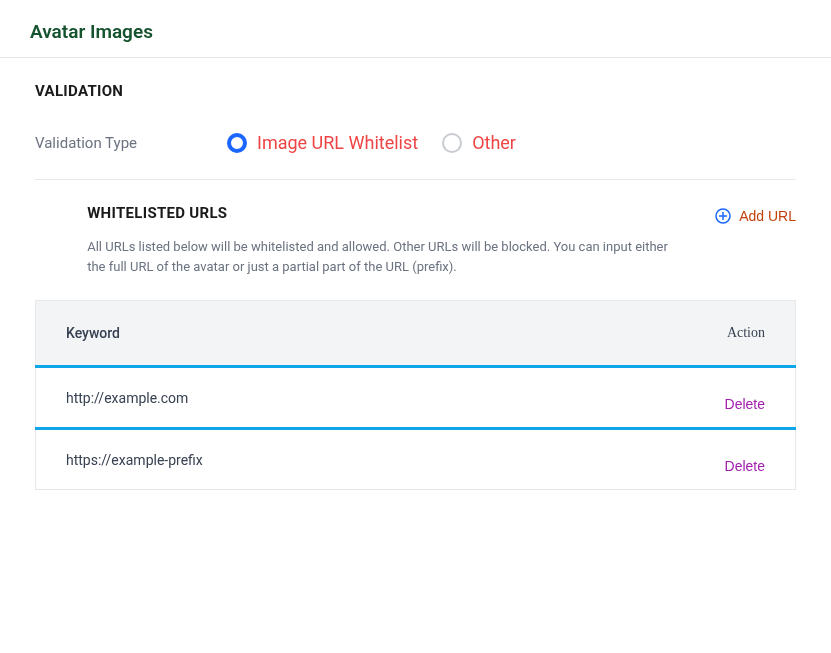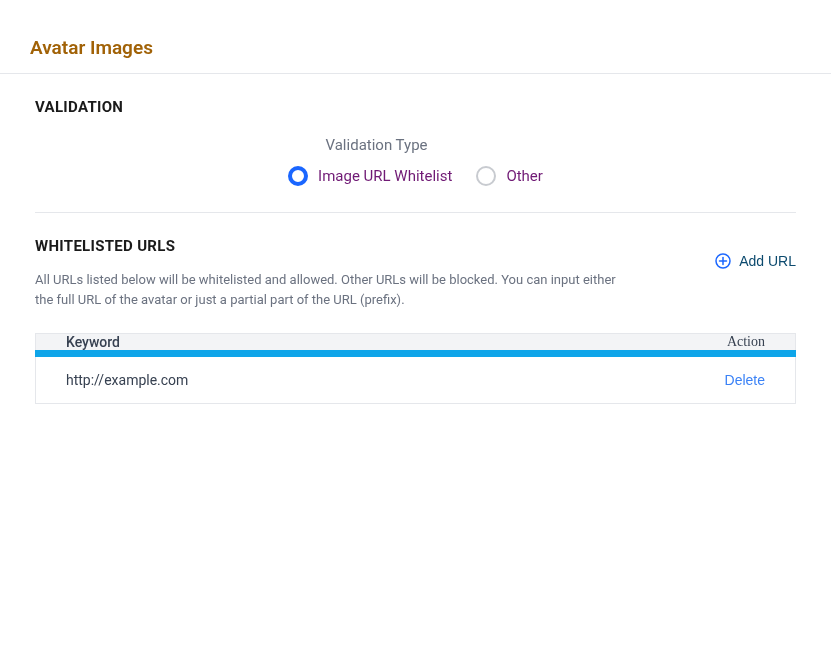--- a/index.html
+++ b/index.html
@@ -10,42 +10,41 @@
     body {
       font-family: -apple-system, BlinkMacSystemFont, "Segoe UI", Roboto, Helvetica, Arial, sans-serif;
       background: #fff;
       color: #1a1a1a;
       width: 831px;
       height: 653px;
     }
     .page-title {
       font-size: 19px;
       font-weight: 600;
-      padding: 36px 30px 14px 30px;
-      color: #a16207;
+      padding: 20px 30px 14px 30px;
+      color: #14532d;
     }
     .divider {
       border: none;
       border-top: 1px solid #e5e7eb;
     }
     .content {
       padding: 24px 35px 0 35px;
     }
     .section-heading {
       font-size: 15px;
       font-weight: 700;
       letter-spacing: 0.3px;
       color: #1a1a1a;
-      margin-bottom: 20px;
+      margin-bottom: 32px;
     }
     .row {
       display: flex;
       align-items: center;
       gap: 12px;
-      flex-direction: column;
     }
     .field-label {
       font-size: 15px;
       color: #6b7280;
       width: 180px;
     }
     .radio-group {
       display: flex;
       align-items: center;
       gap: 24px;
@@ -70,57 +69,56 @@
       border: 4px solid #1a66ff;
     }
     .radio-circle.selected::after {
       content: "";
       width: 6px;
       height: 6px;
       background: transparent;
       border-radius: 50%;
     }
     .radio-text {
-      font-size: 15px;
-      color: #701a75;
+      font-size: 18px;
+      color: #ef4444;
     }
     .section-divider {
       border: none;
       border-top: 1px solid #e5e7eb;
       margin: 26px 0 24px 0;
     }
     .whitelist-header {
       display: flex;
       align-items: flex-start;
-      justify-content: space-between;
+      justify-content: flex-end;
       gap: 28px;
       margin-bottom: 24px;
     }
     .whitelist-left {
       flex: 1;
       max-width: 600px;
     }
     .whitelist-desc {
       font-size: 13px;
       color: #6b7280;
       line-height: 1.5;
       margin-top: 15px;
     }
     .add-url-btn {
       display: flex;
       align-items: center;
       gap: 8px;
-      color: #0c4a6e;
+      color: #c2410c;
       font-size: 14px;
       font-weight: 500;
       cursor: pointer;
       border: none;
       background: none;
       padding: 4px 0;
-      margin-top: 12px;
     }
     .add-url-btn .plus-icon {
       width: 16px;
       height: 16px;
       display: flex;
       align-items: center;
       justify-content: center;
     }
     .url-table {
       width: 100%;
@@ -128,44 +126,45 @@
       border-collapse: collapse;
     }
     .url-table thead tr {
       background: #f3f4f6;
     }
     .url-table th {
       text-align: left;
       font-size: 14px;
       font-weight: 500;
       color: #374151;
-      padding: 0 30px;
+      padding: 24px 30px;
     }
     .url-table th.action-col {
       text-align: right;
       width: 120px;
       font-family: Liberation Serif, serif;
     }
     .url-table tbody tr {
-      border-top: 7px solid #0ea5e9;
+      border-top: 3px solid #0ea5e9;
     }
     .url-table td {
       font-size: 14px;
       color: #374151;
       padding: 15px 30px;
     }
     .url-table td.action-cell {
       text-align: right;
     }
     .delete-link {
-      color: #3b82f6;
+      color: #a21caf;
       font-size: 14px;
       cursor: pointer;
       border: none;
       background: none;
+      margin-top: 13px;
     }
   </style>
 </head>
 <body>
 
 <h1 class="page-title">Avatar Images</h1>
 <hr class="divider">
 
 <div class="content">
 
@@ -213,17 +212,23 @@
           <th class="action-col">Action</th>
         </tr>
       </thead>
       <tbody>
         <tr>
           <td>http://example.com</td>
           <td class="action-cell">
             <button class="delete-link">Delete</button>
           </td>
         </tr>
+        <tr>
+          <td>https://example-prefix</td>
+          <td class="action-cell">
+            <button class="delete-link">Delete</button>
+          </td>
+        </tr>
       </tbody>
     </table>
   </div>
 
 </div>
 
 </body></html>

